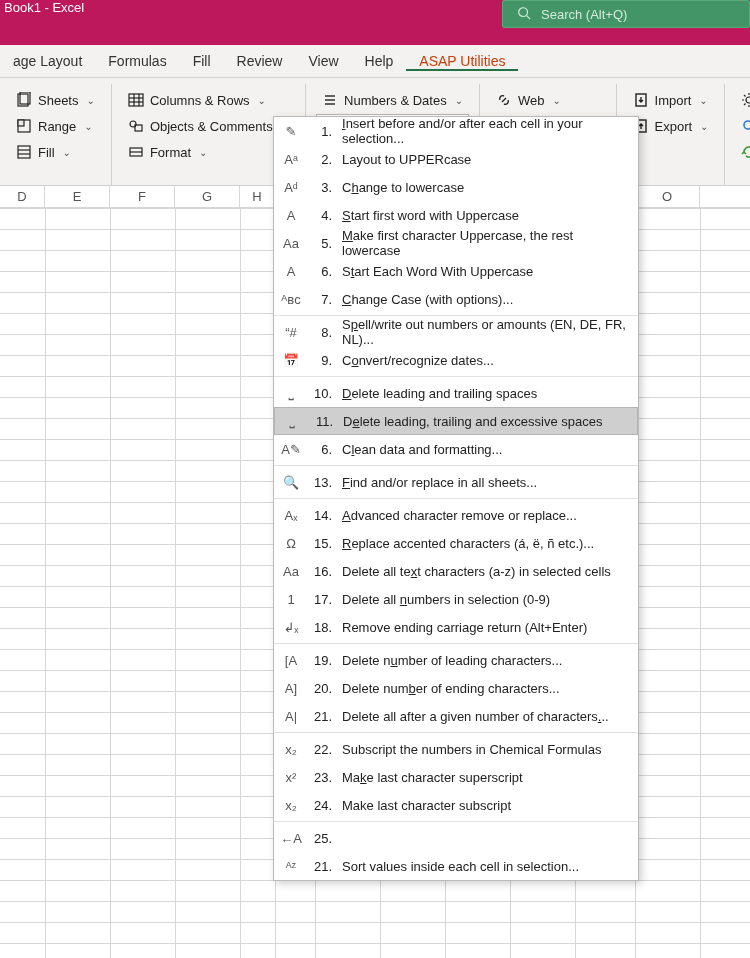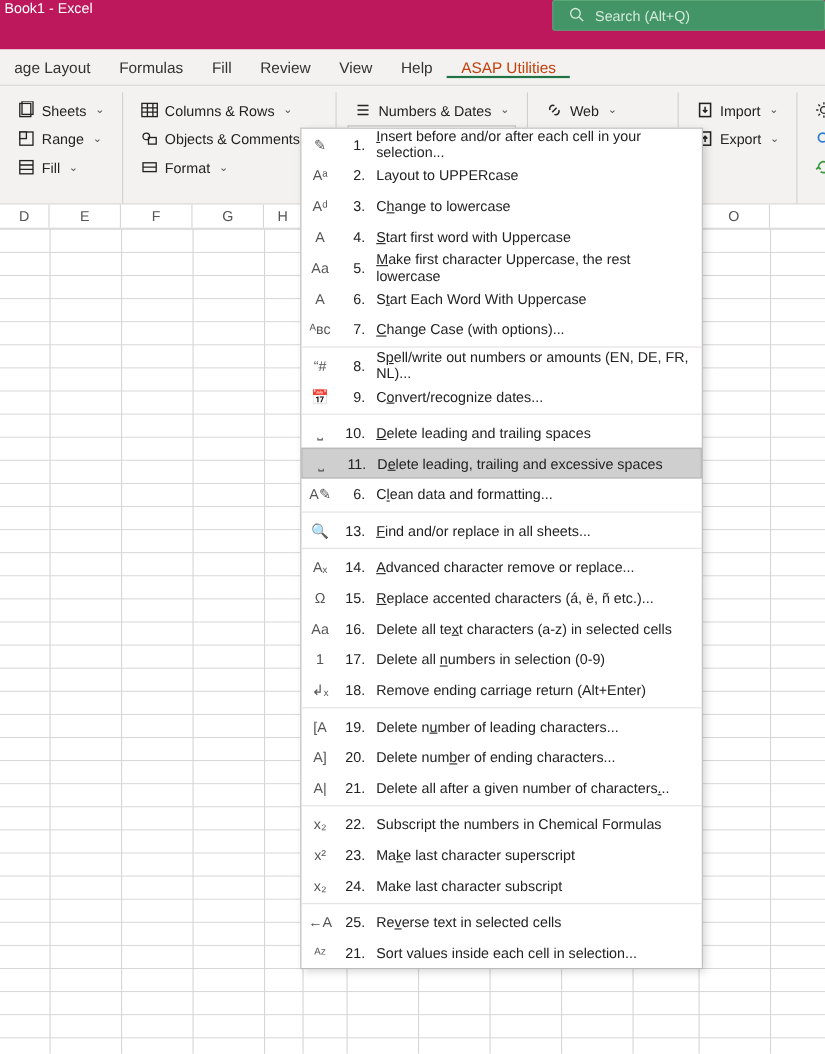--- a/index.html
+++ b/index.html
@@ -496,20 +496,19 @@
     </div>
     <div class="mi">
       <span class="mico">x₂</span>
       <span class="num">24.</span>
       <span class="lbl">Make last character subscript</span>
     </div>
     <div class="sep"></div>
     <div class="mi">
       <span class="mico">←A</span>
       <span class="num">25.</span>
-      <span class="lbl">Re<span class="u">v</span>erse text in selected cells</span>
     </div>
     <div class="mi">
       <span class="mico">ᴬᶻ</span>
       <span class="num">21.</span>
       <span class="lbl">Sort values inside each cell in selection...</span>
     </div>
   </div>
 
 </body></html>

